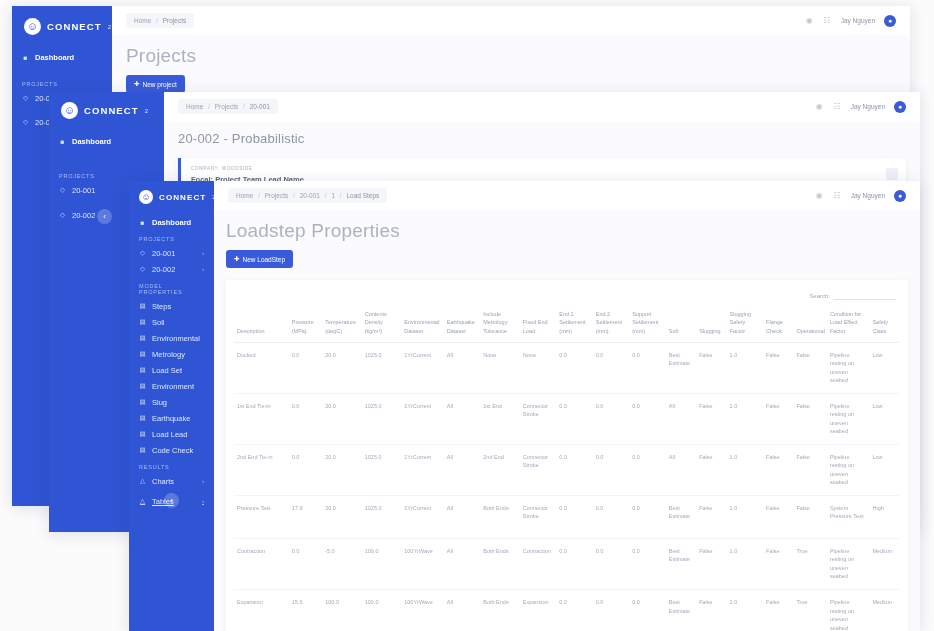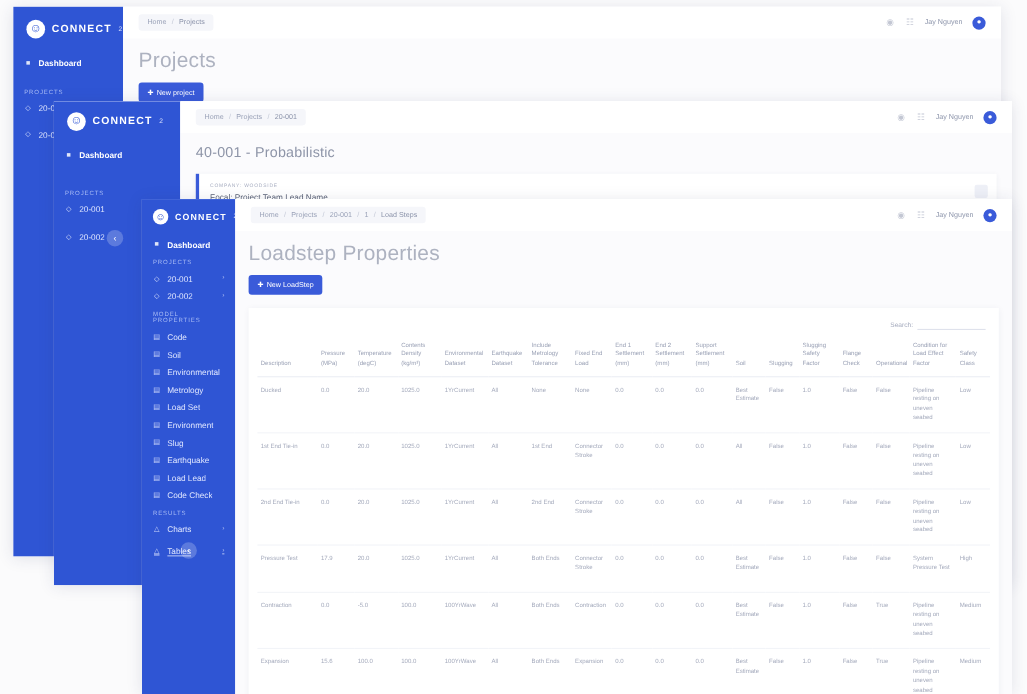--- a/index.html
+++ b/index.html
@@ -59,21 +59,21 @@
   .page-title { font-size:19px; color:#adb2c0; font-weight:normal; letter-spacing:.2px; }
   .btn-primary { display:inline-flex; align-items:center; gap:3px; background:#3a5bd9;
                  color:#fff; font-size:6.5px; border-radius:3px; padding:5px 8px;
                  margin-top:8px; white-space:nowrap; }
 
   
   .proj-card { margin-top:12px; background:#fff; border-left:3px solid #3a5bd9;
                box-shadow:0 1px 5px rgba(40,50,90,.07); padding:8px 10px; position:relative;
                height:44px; }
   .proj-company { font-size:4.5px; letter-spacing:.7px; color:#a7adc0; text-transform:uppercase; }
-  .proj-focal { font-size:7.5px; color:#5c6478; margin-top:4px; font-weight:normal; }
+  .proj-focal { font-size:7.5px; color:#5c6478; margin-top:4px; font-weight:bold; }
   .card-ic { position:absolute; right:8px; top:10px; width:12px; height:12px;
              background:#eef0f7; border-radius:2px; }
 
   
   .tbl-wrap { margin-top:12px; background:#fff; box-shadow:0 1px 6px rgba(40,50,90,.06);
               padding:8px 8px 0 8px; }
   .search-row { display:flex; justify-content:flex-end; align-items:center; gap:4px;
                 font-size:6px; color:#a3a9bc; padding:3px 4px 6px 0; }
   .search-row input { border:none; border-bottom:1px solid #dfe2ec; width:62px; height:9px;
                       font-size:6px; outline:none; background:transparent; }
@@ -173,21 +173,21 @@
           <span class="cur">20-001</span>
         </div>
         <div class="topright">
           <span class="tr-ic">◉</span>
           <span class="tr-ic">☷</span>
           <span class="uname">Jay Nguyen</span>
           <span class="avatar">●</span>
         </div>
       </div>
       <div class="page">
-        <div class="page-title" style="font-size:13px;color:#8e95a8;">40-001 - Probabilistic</div>
+        <div class="page-title" style="font-size:13px;color:#8e95a8;">20-002 - Probabilistic</div>
         <div class="proj-card">
           <div class="proj-company">COMPANY: WOODSIDE</div>
           <div class="proj-focal">Focal: Project Team Lead Name</div>
           <div class="card-ic"></div>
         </div>
       </div>
     </div>
   </div>
 
   <div class="window" style="left:129px; top:181px; width:791px; height:450px;">
@@ -210,21 +210,21 @@
       </div>
       <div class="s-item">
         <span class="ic">◇</span>
         <span class="lbl">20-002</span>
         <span class="chev">›</span>
       </div>
 
       <div class="s-head">MODEL PROPERTIES</div>
       <div class="s-item">
         <span class="ic">▤</span>
-        <span class="lbl">Code</span>
+        <span class="lbl">Steps</span>
       </div>
       <div class="s-item">
         <span class="ic">▤</span>
         <span class="lbl">Soil</span>
       </div>
       <div class="s-item">
         <span class="ic">▤</span>
         <span class="lbl">Environmental</span>
       </div>
       <div class="s-item">

